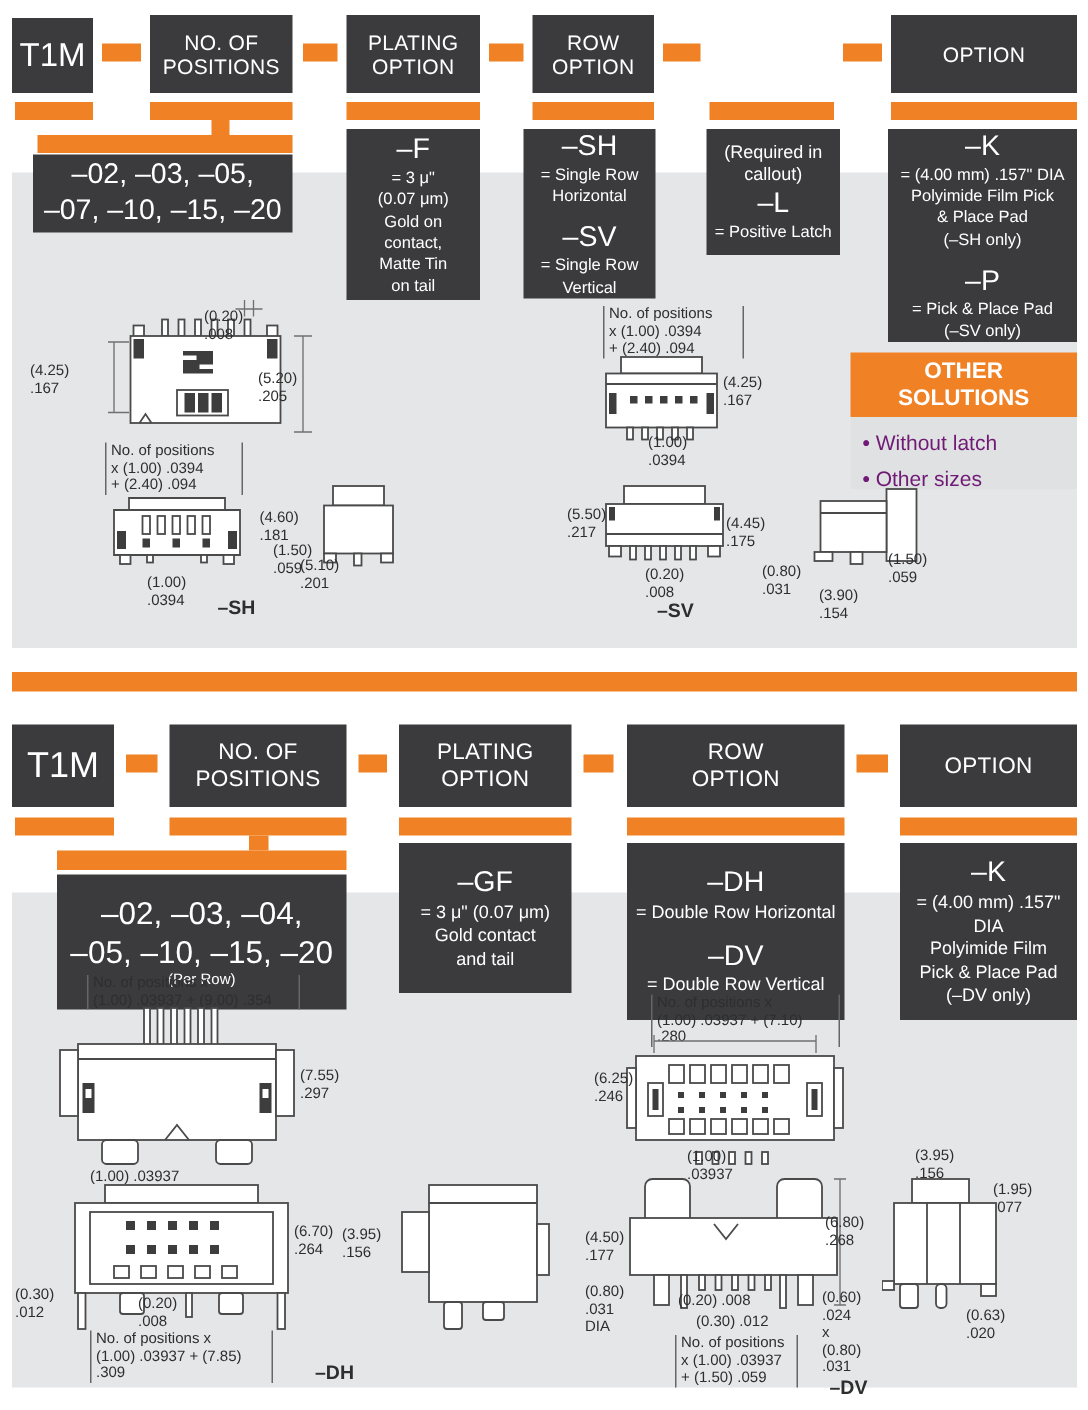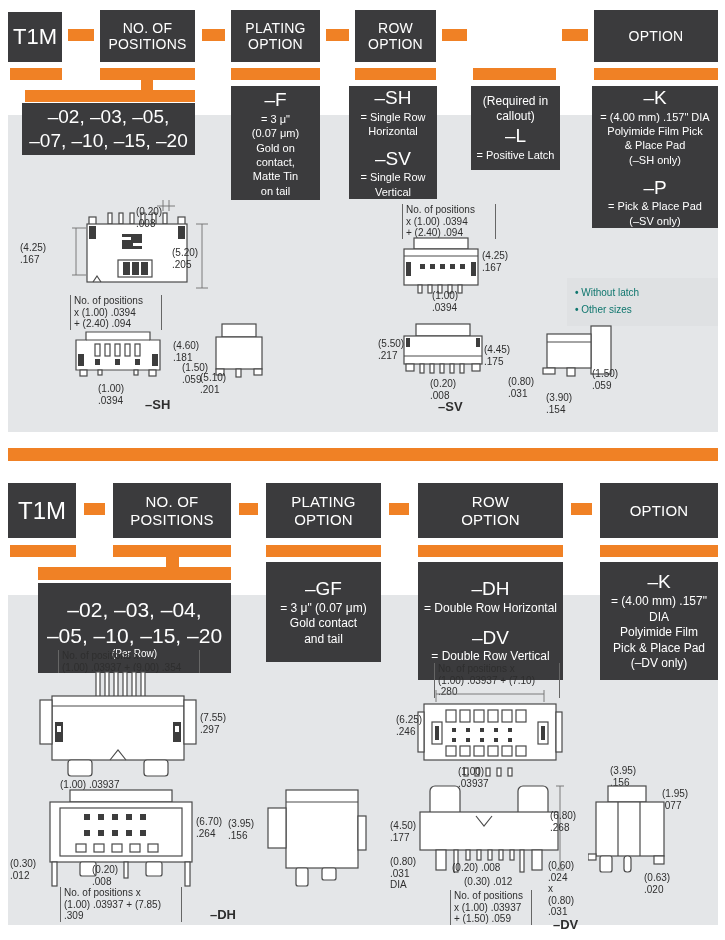--- a/index.html
+++ b/index.html
@@ -16,21 +16,21 @@
 .desc{font-size:11px;line-height:1.3}
 .note{font-size:12px;line-height:1.25}
 .gap{height:9px}
 svg{position:absolute}
 .fl{fill:#fff;stroke:#4a4a4a;stroke-width:1.2}
 .ln{fill:none;stroke:#4a4a4a;stroke-width:1.2}
 .dk2{fill:#3d3d3d}
 .dl{stroke:#707070;stroke-width:.9;fill:none}
 .other-hd{position:absolute;background:#F08125;color:#fff;font-weight:bold;font-size:15px;line-height:1.2;display:flex;align-items:center;justify-content:center;text-align:center;white-space:pre-line}
 .other-bd{position:absolute;background:#DFE1E3;padding:6px 4px 4px 8px}
-.bullet{font-size:10px;color:#0f766e;line-height:1.7;white-space:pre-line}
+.bullet{font-size:14px;color:#701a75;line-height:1.7;white-space:pre-line}
 .bullet::before{content:"• ";font-weight:bold}
 </style>
 </head>
 <body>
 
 <div id="page">
 
   <div class="panel" style="left:8px;top:115px;width:710px;height:317px"></div>
 
   <div class="dk" style="left:8px;top:12px;width:54px;height:50px;font-size:22px"><span>T1M</span></div>
@@ -91,20 +91,22 @@
     <span class="desc">= (4.00 mm) .157" DIA
 Polyimide Film Pick
 &amp; Place Pad
 (–SH only)</span>
     <span class="gap"></span>
     <span class="code">–P</span>
     <span class="desc">= Pick &amp; Place Pad
 (–SV only)</span>
   </div>
 
+  <div class="other-hd" style="left:567px;top:235px;width:151px;height:43px"><span>OTHER
+SOLUTIONS</span></div>
   <div class="other-bd" style="left:567px;top:278px;width:151px;height:48px">
     <div class="bullet">Without latch</div>
     <div class="bullet">Other sizes</div>
   </div>
 
   <svg style="left:62px;top:198px" width="150" height="94" viewBox="0 0 150 94">
     <rect class="fl" x="46" y="15" width="4" height="11"></rect>
       <rect class="fl" x="57" y="15" width="4" height="11"></rect>
       <rect class="fl" x="68" y="15" width="4" height="11"></rect>
       <rect class="fl" x="79" y="15" width="4" height="11"></rect>

